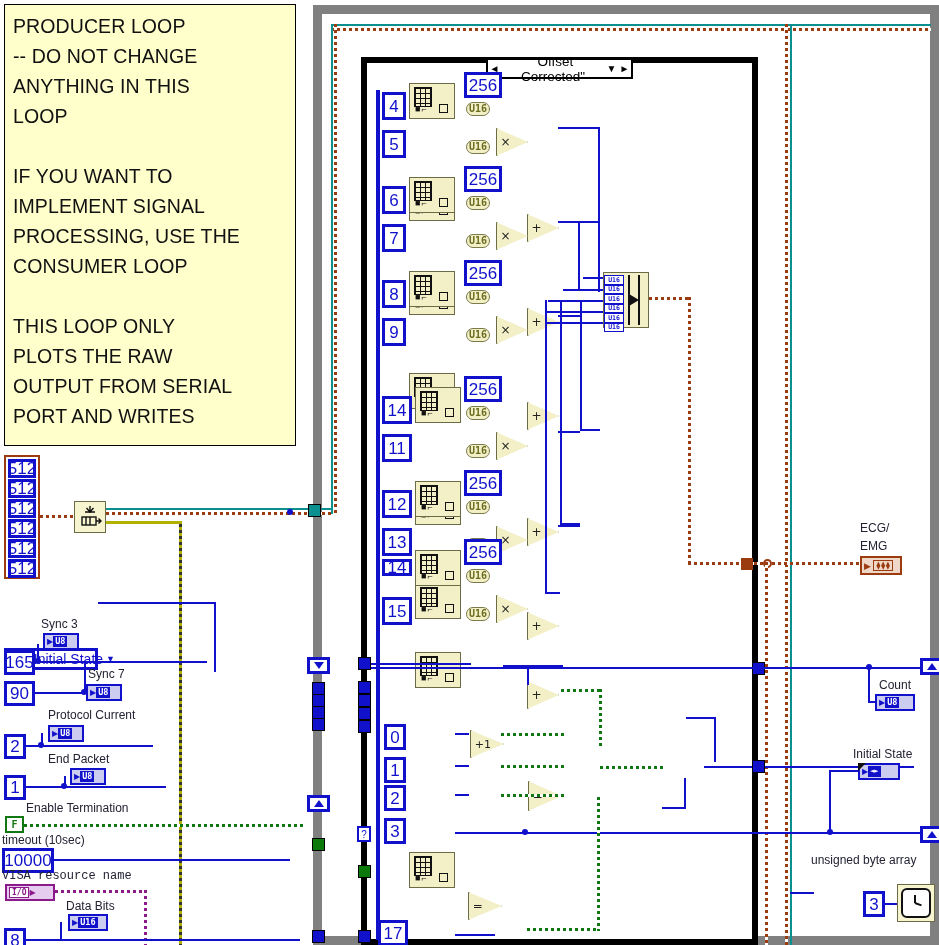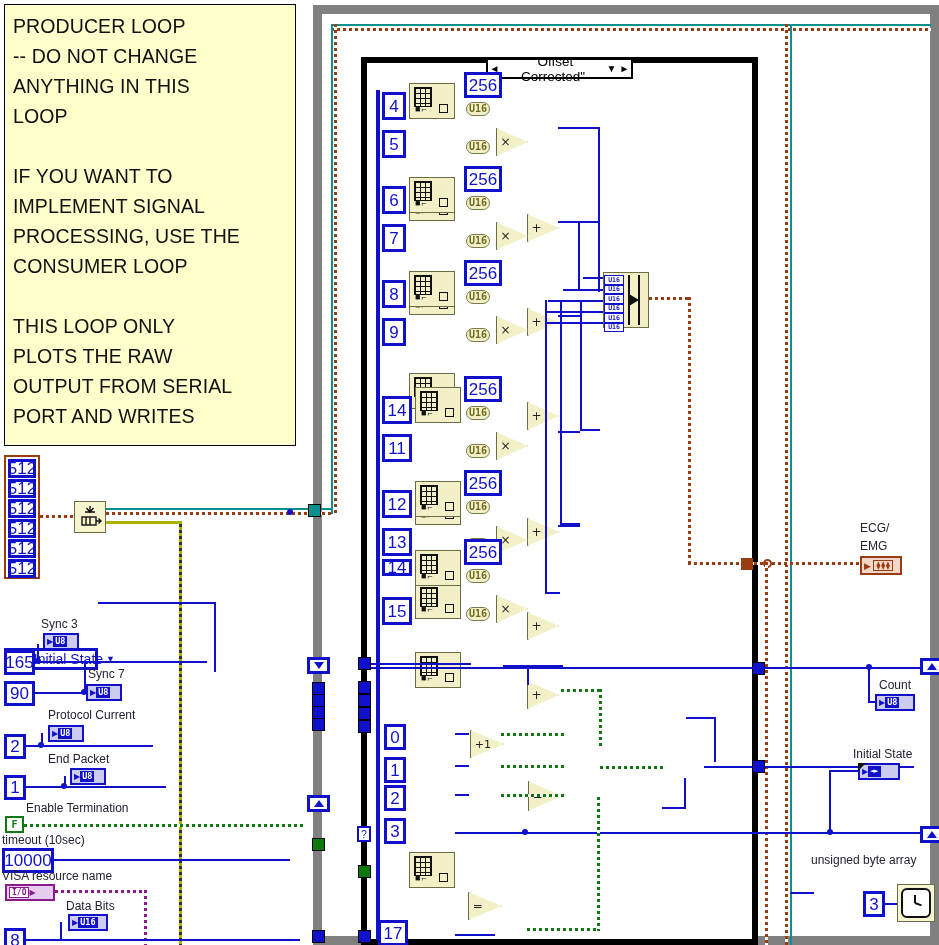--- a/index.html
+++ b/index.html
@@ -453,21 +453,21 @@
 <div class="abs junc" style="left:61px;top:783px;"></div>
 
 <div class="abs termlabel" style="left:26px;top:801px;">Enable Termination</div>
 <div class="abs boolterm" style="left:5px;top:816px;">F</div>
 <div class="abs wgreen" style="left:24px;top:824px;width:280px;height:3px;"></div>
 
 <div class="abs termlabel" style="left:2px;top:833px;">timeout (10sec)</div>
 <div class="abs kconst" style="left:2px;top:848px;width:52px;height:25px;">10000</div>
 <div class="abs w wh" style="left:54px;top:859px;width:236px;height:2px;"></div>
 
-<div class="abs termlabel" style="left:2px;top:869px;">VISA resource name</div>
+<div class="abs termlabel" style="left:2px;top:869px;font-family:Liberation Mono, monospace;">VISA resource name</div>
 <div class="abs ioterm" style="left:5px;top:884px;width:50px;">
   <span class="tt">I/O</span>
   <span class="tl">▶</span>
 </div>
 <div class="abs" style="left:55px;top:890px;width:92px;height:3px;background-image:repeating-linear-gradient(90deg,#8b1a8b 0 3px,#fff 3px 6px);"></div>
 <div class="abs" style="left:144px;top:890px;width:3px;height:55px;background-image:repeating-linear-gradient(180deg,#8b1a8b 0 3px,#fff 3px 6px);"></div>
 
 <div class="abs termlabel" style="left:66px;top:899px;">Data Bits</div>
 <div class="abs term" style="left:68px;top:914px;width:40px;">
   <span class="tl">▶</span>

